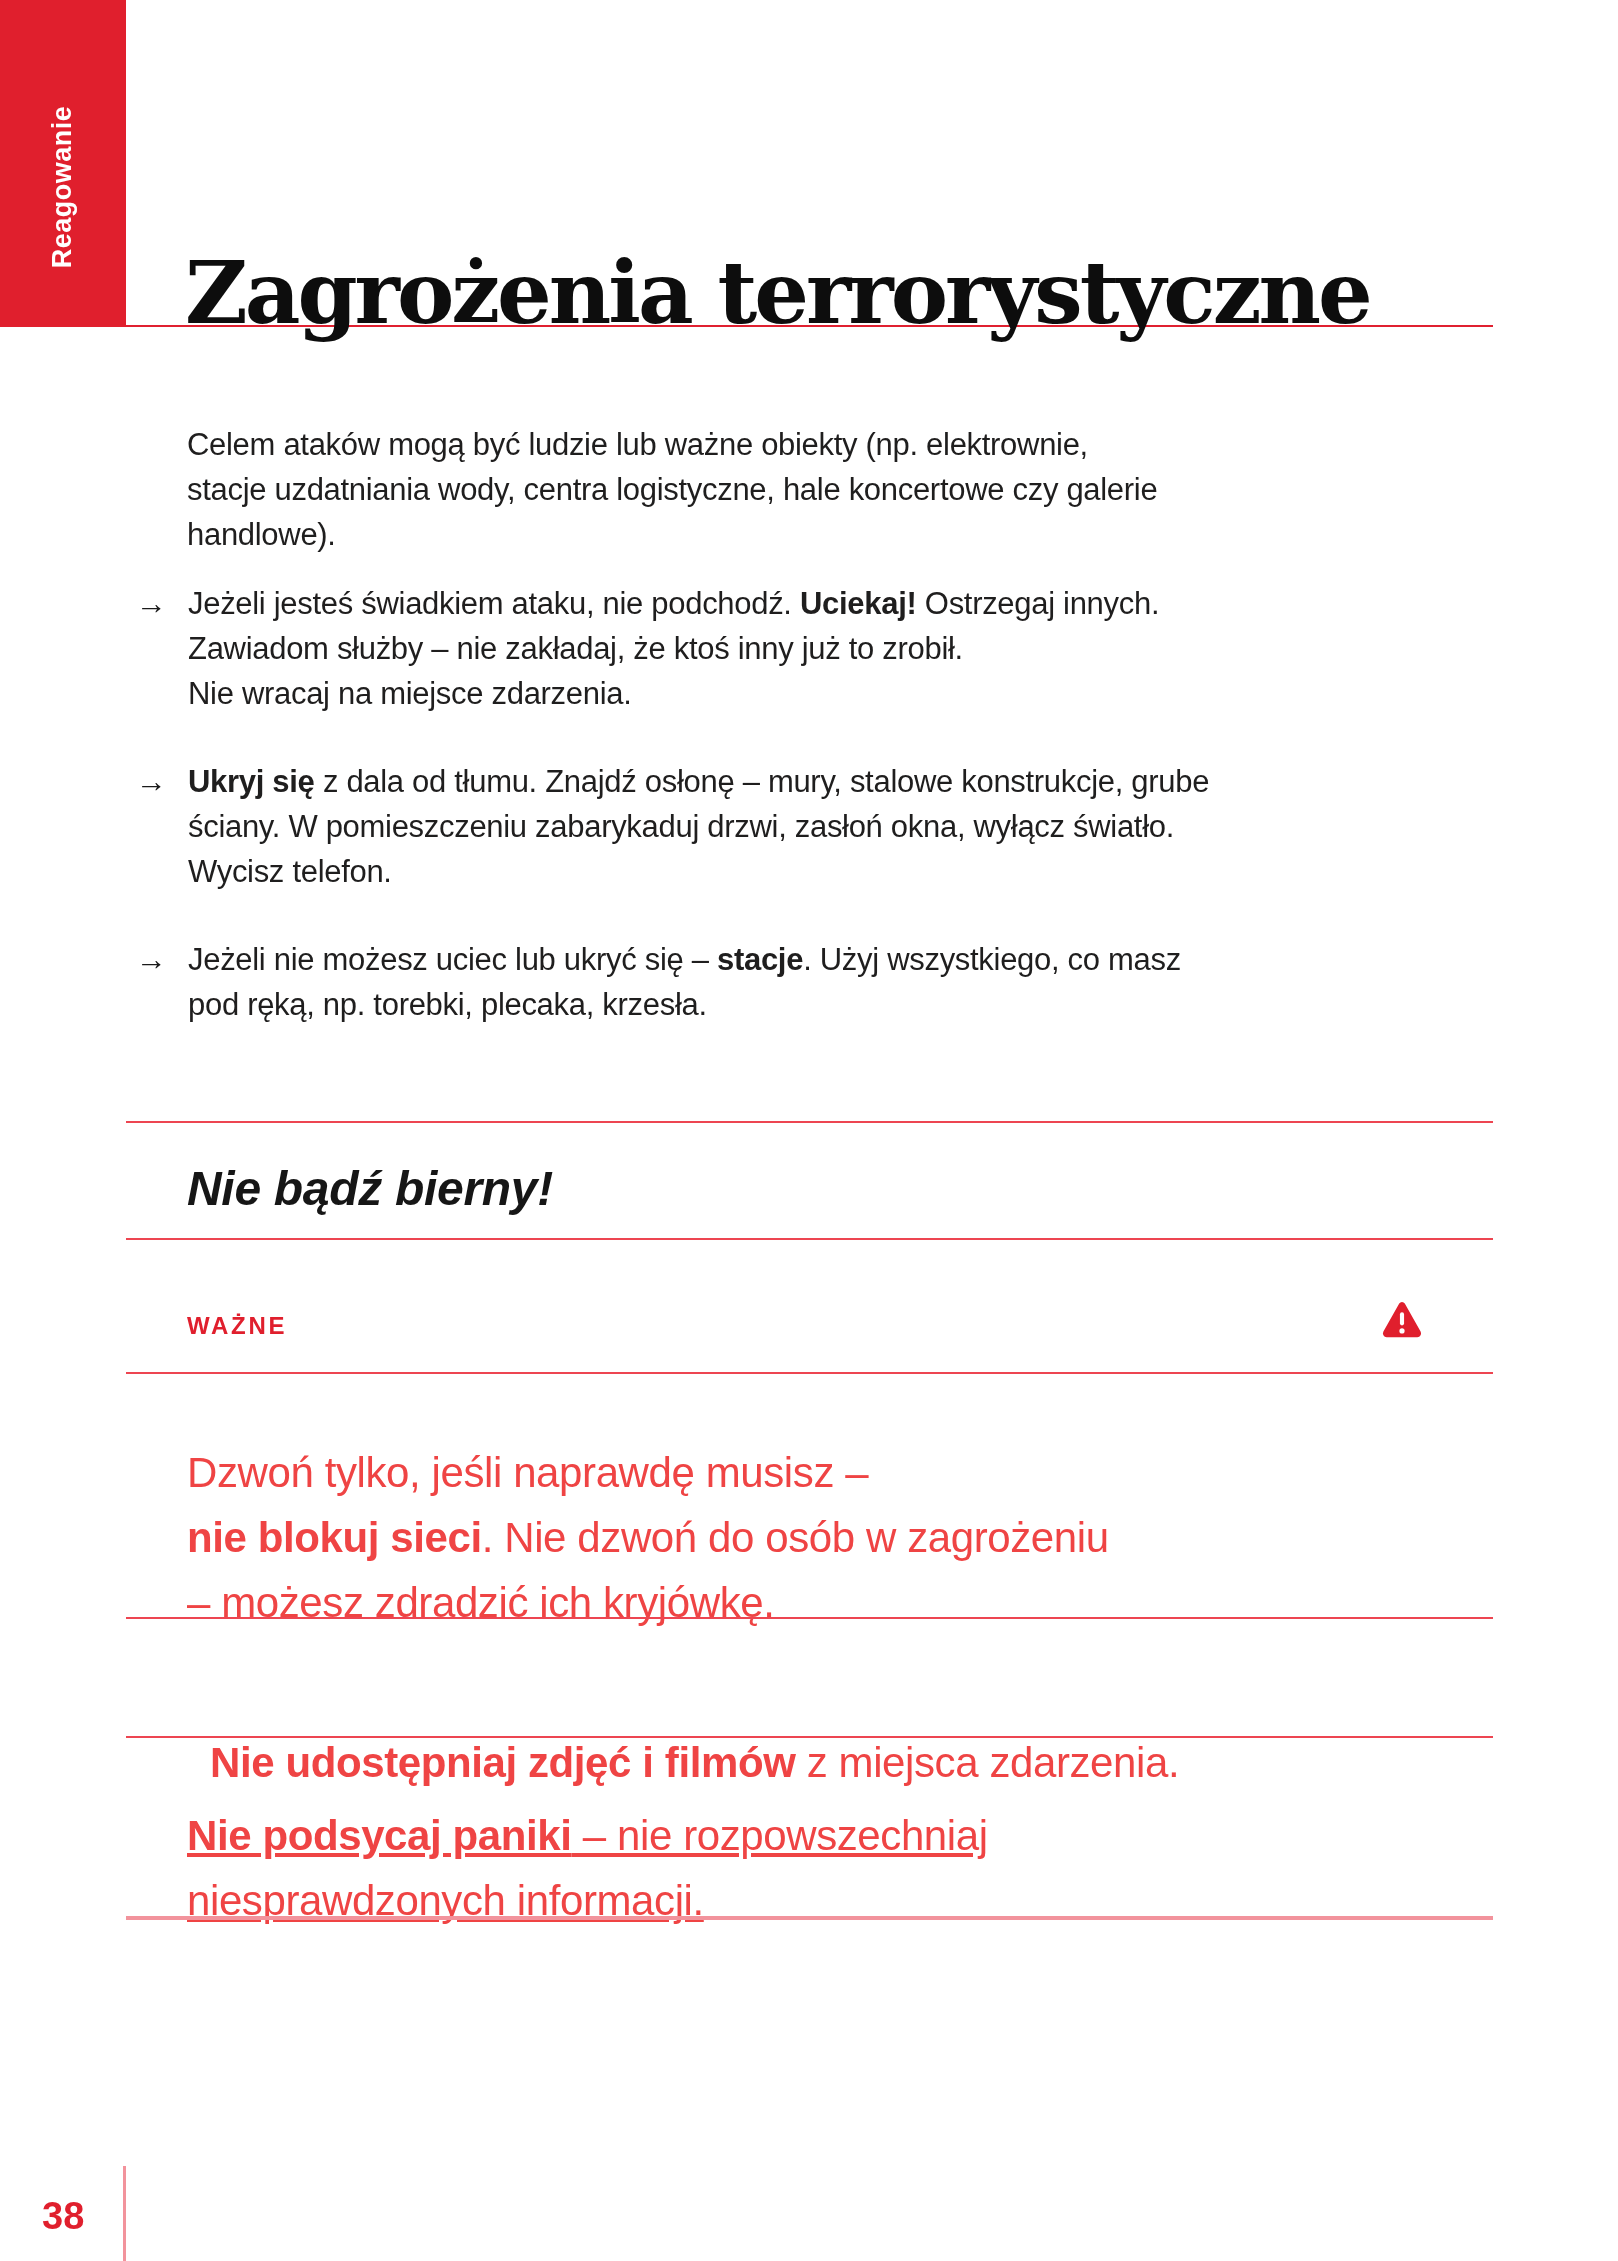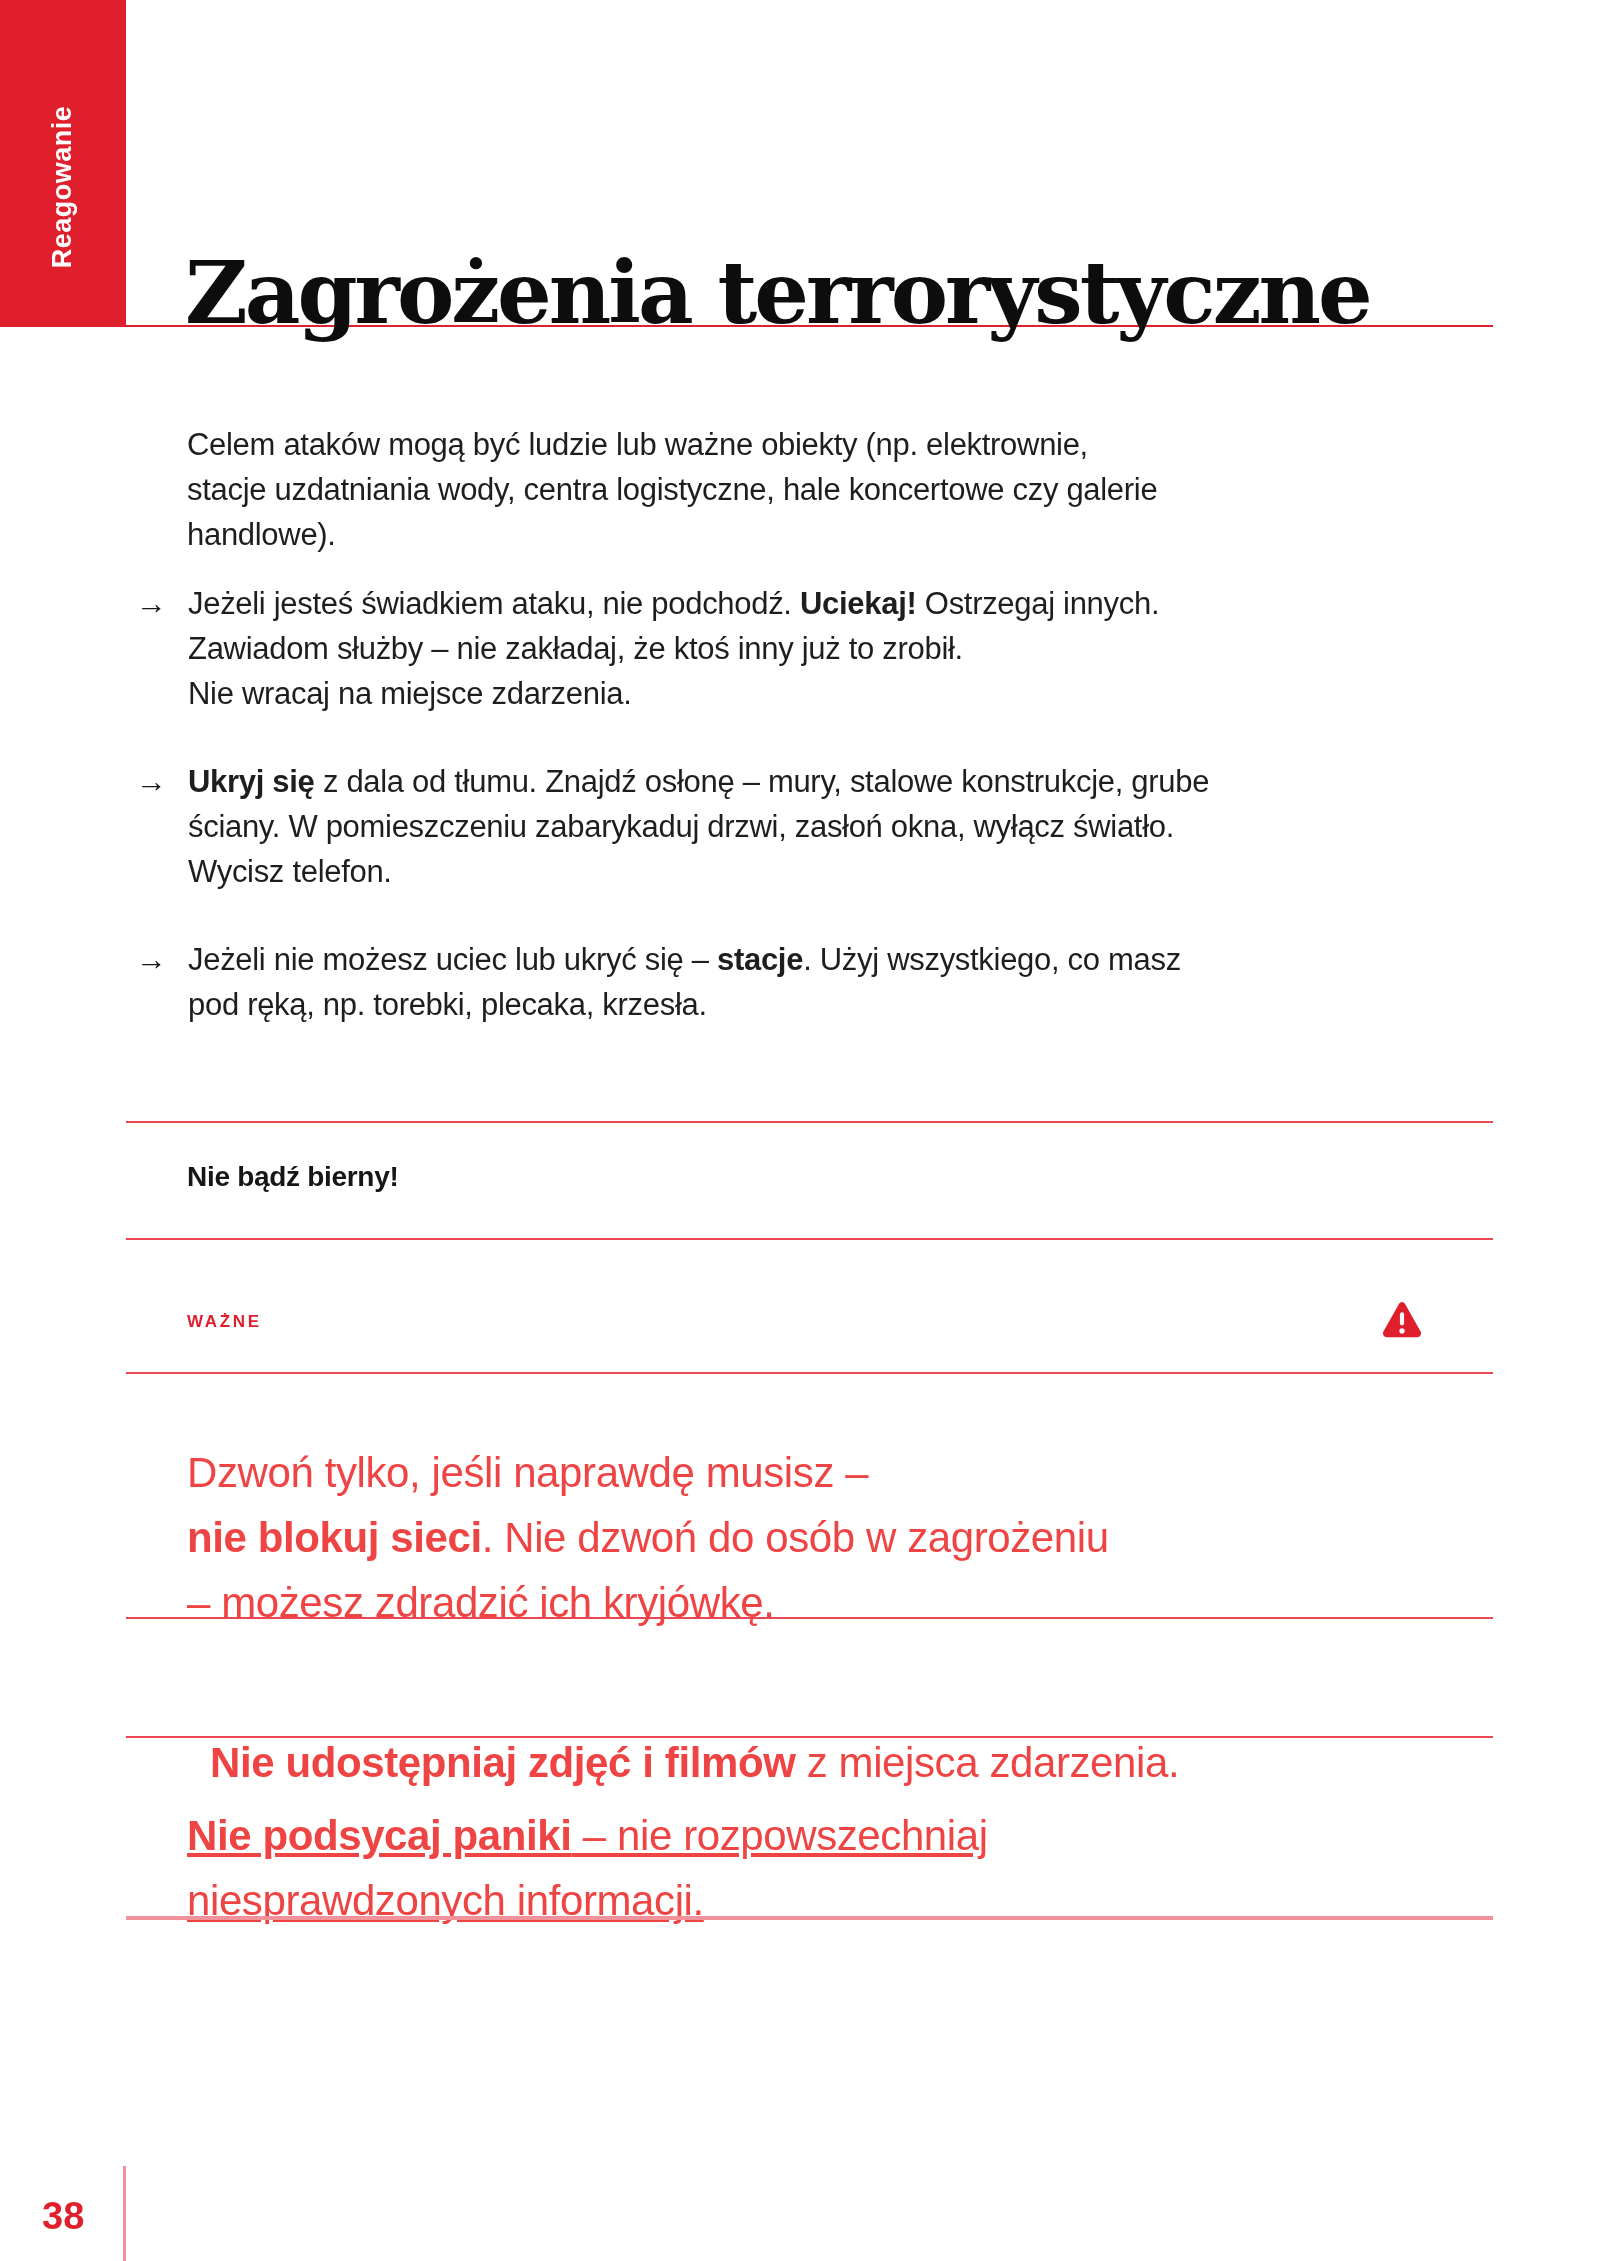--- a/index.html
+++ b/index.html
@@ -53,26 +53,26 @@
   .bullets{position:absolute;left:136px;top:581px;width:1203px;}
   .bullet{display:flex;align-items:flex-start;margin-bottom:43px;}
   .bullet:last-child{margin-bottom:0;}
   .arrow{
     flex:0 0 52px;font-size:31px;line-height:45px;color:#1a1a1a;
   }
   .bullet-text{flex:1;font-size:31px;line-height:45px;letter-spacing:-0.3px;}
 
   .subhead{
     position:absolute;left:187px;top:1161px;
-    font-size:28px;font-weight:700;letter-spacing:-0.3px;color:#161616;
+    font-size:48px;font-weight:700;letter-spacing:-0.3px;color:#161616;font-style:italic;
   }
 
   .important-label{
     position:absolute;left:187px;top:1312px;
-    font-size:17px;font-weight:700;letter-spacing:2.7px;color:#e01f2d;
+    font-size:24px;font-weight:700;letter-spacing:2.7px;color:#e01f2d;
   }
   .warning-icon{position:absolute;left:1380px;top:1299px;width:44px;height:42px;}
 
   .callout{position:absolute;left:187px;font-size:42px;line-height:65px;letter-spacing:-0.4px;color:#ef4444;}
   .callout-1{top:1398px;width:1203px;}
   .callout-2{top:1688px;width:1266px;margin-left:23px;}
   .callout-3{top:1761px;width:1266px;text-decoration:underline;}
 
   .page-number{
     position:absolute;left:42px;top:2195px;

